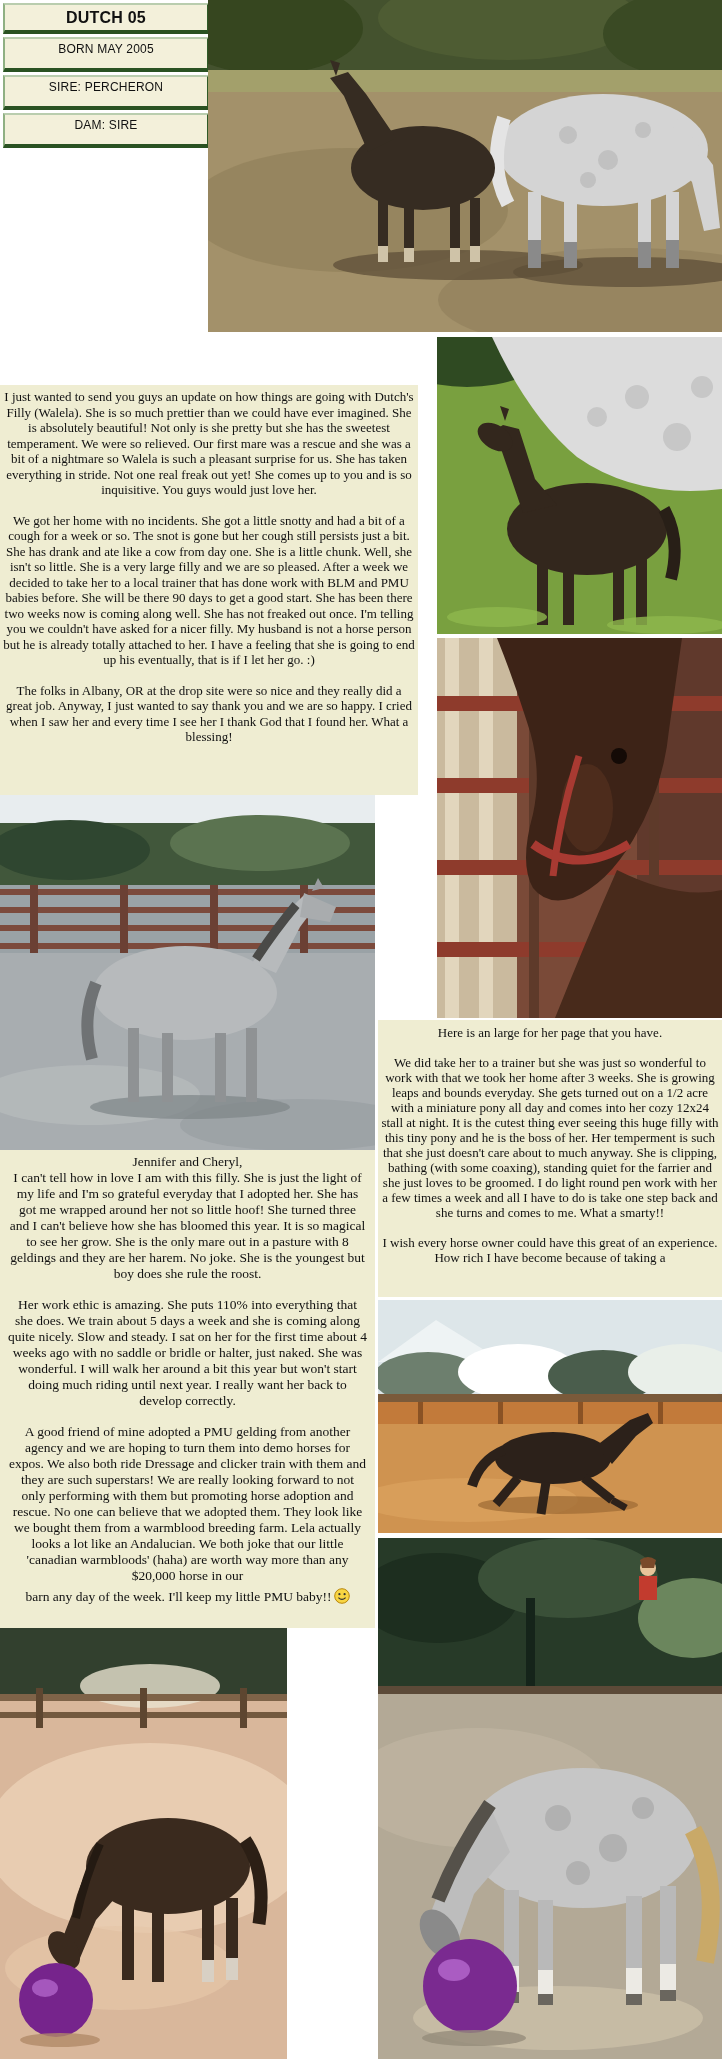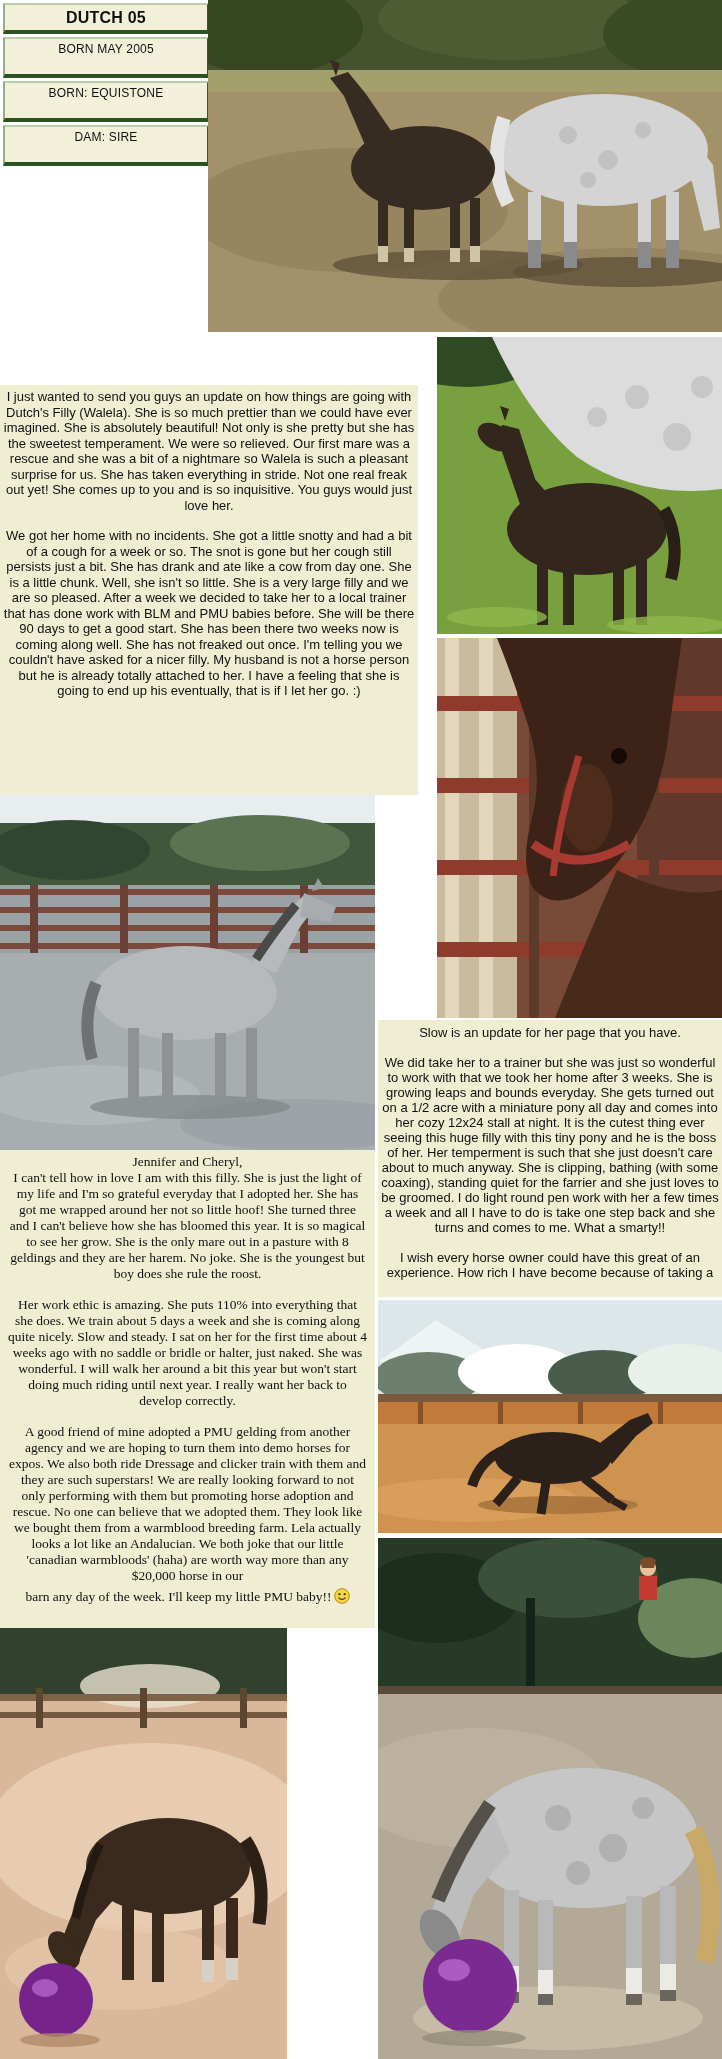--- a/index.html
+++ b/index.html
@@ -2,30 +2,30 @@
 <html><head>
 <meta charset="utf-8">
 <style>
   html,body{margin:0;padding:0;background:#ffffff;}
   .page{position:relative;width:722px;height:2059px;background:#ffffff;
         font-family:"Liberation Sans",sans-serif;color:#111;overflow:hidden;}
 
   
   .info-table{position:absolute;left:3px;top:3px;width:206px;}
   .info-row{background:#F3F0DA;text-align:center;margin-bottom:3px;
-            padding:3px 2px 18px 2px;font-size:12px;letter-spacing:.2px;
+            padding:3px 2px 12px 2px;font-size:12px;letter-spacing:.2px;
             border-top:2px solid #b9cdae;border-left:2px solid #8fb083;
             border-right:2px solid #2f5b27;border-bottom:4px solid #2a5222;}
   .info-title{font-size:16px;font-weight:bold;padding:4px 2px 3px 2px;}
 
   
   .txt{position:absolute;background:#EFEDD2;text-align:center;overflow:hidden;}
   .sans{font-size:13px;line-height:15.5px;}
   .serif{font-family:"Liberation Serif",serif;font-size:13.5px;line-height:16px;}
-  .txt p{margin:0 0 15px 0;}
+  .txt p{margin:0 0 15px 0;font-family:Liberation Serif, serif;}
   .txt p:last-child{margin-bottom:0;}
   .letter1{left:0;top:385px;width:418px;height:410px;padding:4px 3px;box-sizing:border-box;}
   .letter2{left:0;top:1150px;width:375px;height:478px;padding:4px 8px;box-sizing:border-box;}
   .rightblock{left:378px;top:1020px;width:344px;height:277px;padding:5px 2px;box-sizing:border-box;line-height:15px;}
   .smiley{display:inline-block;vertical-align:-3px;margin-left:2px;}
 
   
   .photo{position:absolute;overflow:hidden;display:block;}
   .ph-top{left:208px;top:0;}
   .ph-foal{left:437px;top:337px;}
@@ -36,21 +36,21 @@
   .ph-ball-right{left:378px;top:1538px;}
 </style>
 </head>
 <body>
 
 <div class="page">
 
   <div class="info-table">
     <div class="info-row info-title">DUTCH 05</div>
     <div class="info-row">BORN MAY 2005</div>
-    <div class="info-row">BORN: EQUISTONE</div>
+    <div class="info-row">SIRE: PERCHERON</div>
     <div class="info-row">DAM: SIRE</div>
   </div>
 
   <svg class="photo ph-top" width="514" height="332" viewBox="0 0 514 332">
     <rect width="514" height="332" fill="#9c8b66"></rect>
     <rect width="514" height="78" fill="#44522e"></rect>
     <ellipse cx="60" cy="28" rx="95" ry="46" fill="#36461f"></ellipse>
     <ellipse cx="300" cy="18" rx="130" ry="42" fill="#4e5c33"></ellipse>
     <ellipse cx="480" cy="34" rx="85" ry="44" fill="#3a4a24"></ellipse>
     <rect y="70" width="514" height="24" fill="#a3a06b"></rect>
@@ -142,20 +142,21 @@
     <path d="M180 232 Q240 262 285 252 V380 H118 Q150 300 180 232 Z" fill="#482a1b"></path>
     <ellipse cx="150" cy="170" rx="26" ry="44" fill="#54301f" opacity=".7"></ellipse>
     <circle cx="182" cy="118" r="8" fill="#140a06"></circle>
     <path d="M96 206 Q140 238 192 206" stroke="#a83a32" stroke-width="9" fill="none"></path>
     <path d="M142 118 Q122 180 116 238" stroke="#a83a32" stroke-width="7" fill="none"></path>
   </svg>
 
   <div class="txt sans letter1">
     <p>I just wanted to send you guys an update on how things are going with Dutch's Filly (Walela). She is so much prettier than we could have ever imagined. She is absolutely beautiful! Not only is she pretty but she has the sweetest temperament. We were so relieved. Our first mare was a rescue and she was a bit of a nightmare so Walela is such a pleasant surprise for us. She has taken everything in stride. Not one real freak out yet! She comes up to you and is so inquisitive. You guys would just love her.</p>
     <p>We got her home with no incidents. She got a little snotty and had a bit of a cough for a week or so. The snot is gone but her cough still persists just a bit. She has drank and ate like a cow from day one. She is a little chunk. Well, she isn't so little. She is a very large filly and we are so pleased. After a week we decided to take her to a local trainer that has done work with BLM and PMU babies before. She will be there 90 days to get a good start. She has been there two weeks now is coming along well. She has not freaked out once. I'm telling you we couldn't have asked for a nicer filly. My husband is not a horse person but he is already totally attached to her. I have a feeling that she is going to end up his eventually, that is if I let her go. :)</p>
+    <p>The folks in Albany, OR at the drop site were so nice and they really did a great job. Anyway, I just wanted to say thank you and we are so happy. I cried when I saw her and every time I see her I thank God that I found her. What a blessing!</p>
   </div>
 
   <svg class="photo ph-pen" width="375" height="355" viewBox="0 0 375 355">
     <rect width="375" height="355" fill="#9aa2a6"></rect>
     <rect width="375" height="55" fill="#e8edef"></rect>
     <rect y="28" width="375" height="62" fill="#41573b"></rect>
     <ellipse cx="70" cy="55" rx="80" ry="30" fill="#2f4630"></ellipse>
     <ellipse cx="260" cy="48" rx="90" ry="28" fill="#5b7350"></ellipse>
     <g fill="#7c4a3c">
       <rect y="94" width="375" height="6"></rect>
@@ -197,21 +198,21 @@
             <circle cx="8" cy="8" r="7.3" fill="#f8d543" stroke="#b8860b" stroke-width="1"></circle>
             <circle cx="5.4" cy="6.2" r="1.1" fill="#333"></circle>
             <circle cx="10.6" cy="6.2" r="1.1" fill="#333"></circle>
             <path d="M4.4 9.6 q3.6 3.4 7.2 0" stroke="#333" stroke-width="1.2" fill="none"></path>
           </svg></span>
     </div>
 
   </div>
 
   <div class="txt sans rightblock">
-    <p>Slow is an update for her page that you have.</p>
+    <p>Here is an large for her page that you have.</p>
     <p>We did take her to a trainer but she was just so wonderful to work with that we took her home after 3 weeks. She is growing leaps and bounds everyday. She gets turned out on a 1/2 acre with a miniature pony all day and comes into her cozy 12x24 stall at night. It is the cutest thing ever seeing this huge filly with this tiny pony and he is the boss of her. Her temperment is such that she just doesn't care about to much anyway. She is clipping, bathing (with some coaxing), standing quiet for the farrier and she just loves to be groomed. I do light round pen work with her a few times a week and all I have to do is take one step back and she turns and comes to me. What a smarty!!</p>
     <p>I wish every horse owner could have this great of an experience. How rich I have become because of taking a</p>
   </div>
 
   <svg class="photo ph-trot" width="344" height="233" viewBox="0 0 344 233">
     <rect width="344" height="233" fill="#cf9350"></rect>
     <rect width="344" height="96" fill="#dde6e9"></rect>
     <path d="M0 62 L58 20 L132 66 Z" fill="#eef3f4"></path>
     <g>
       <ellipse cx="50" cy="78" rx="55" ry="26" fill="#6d7f6e"></ellipse>

